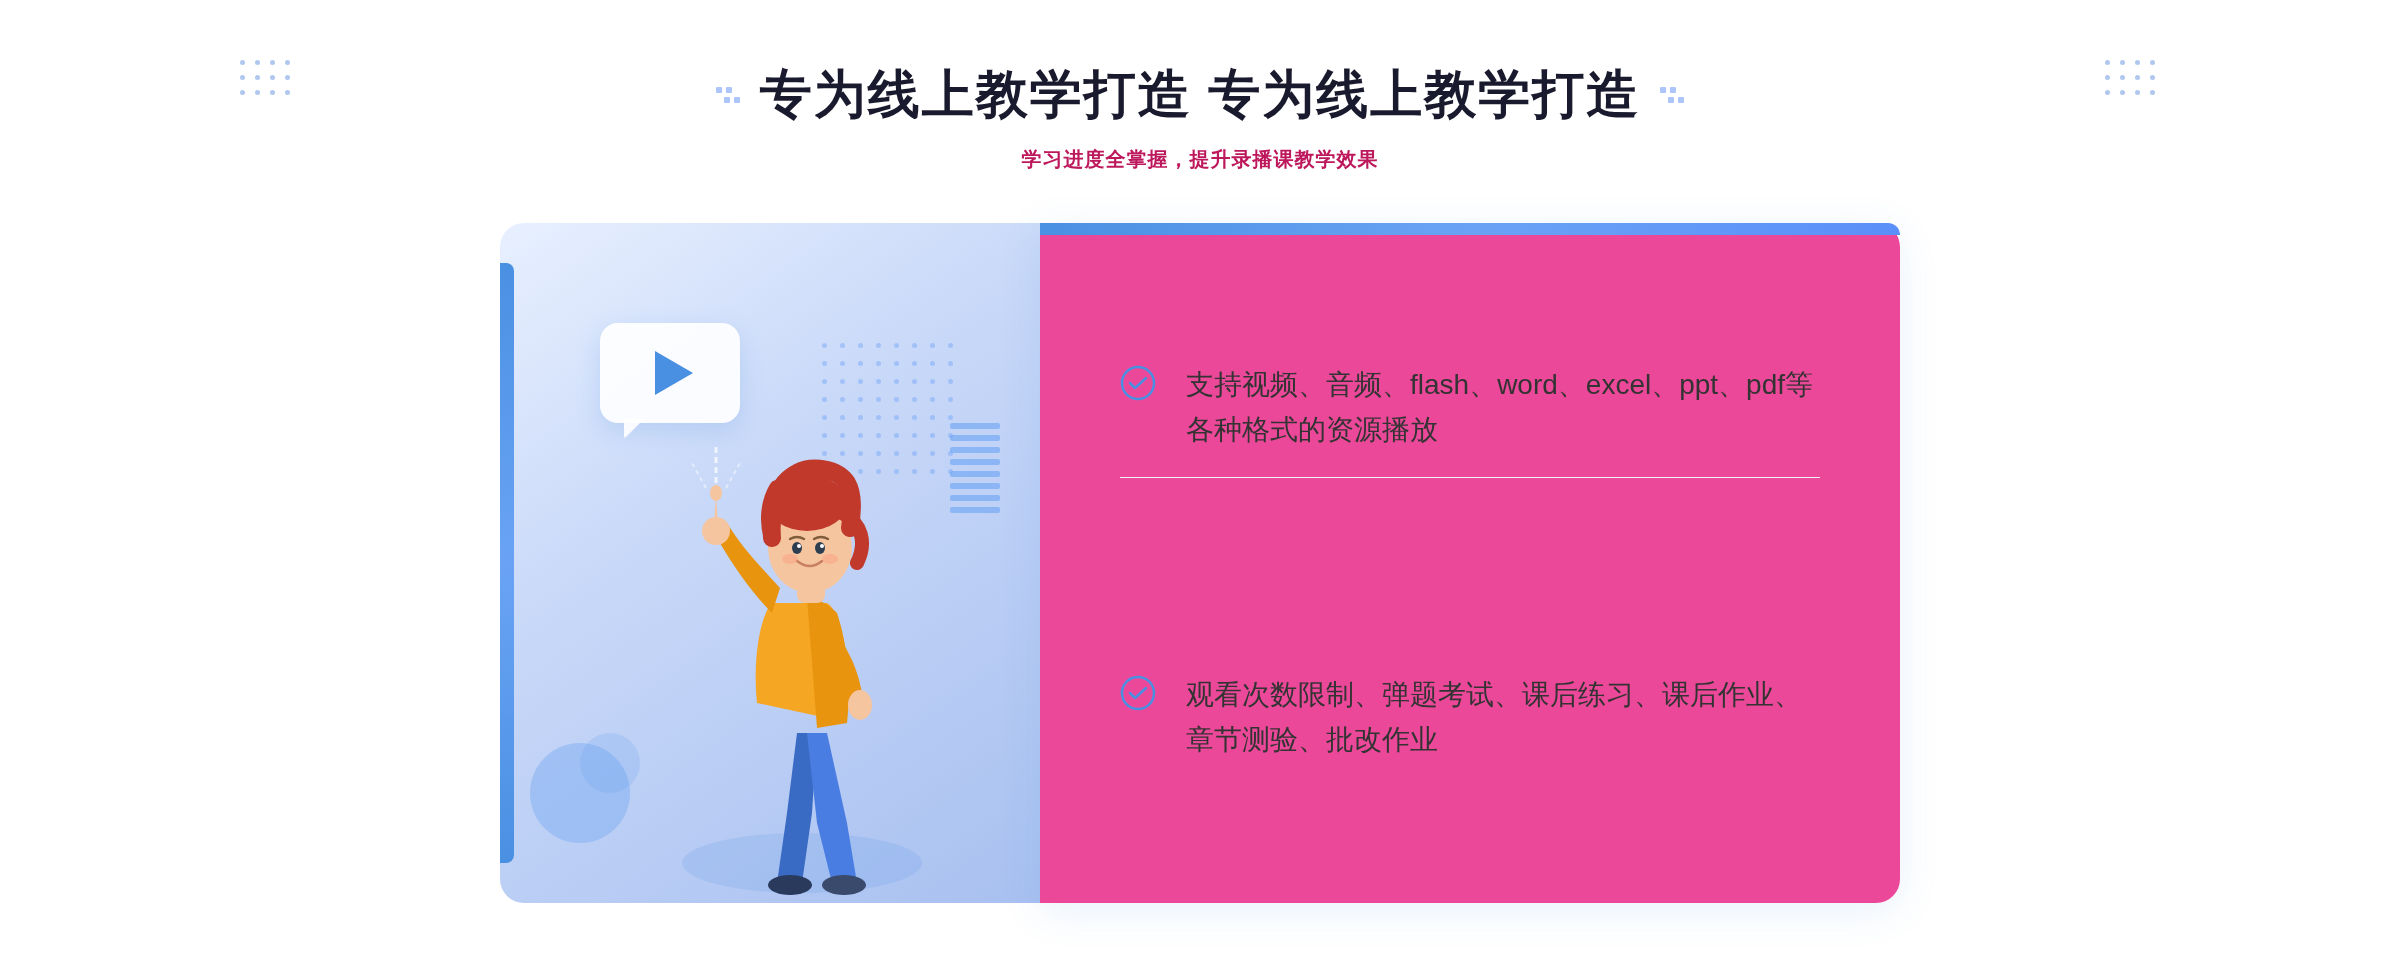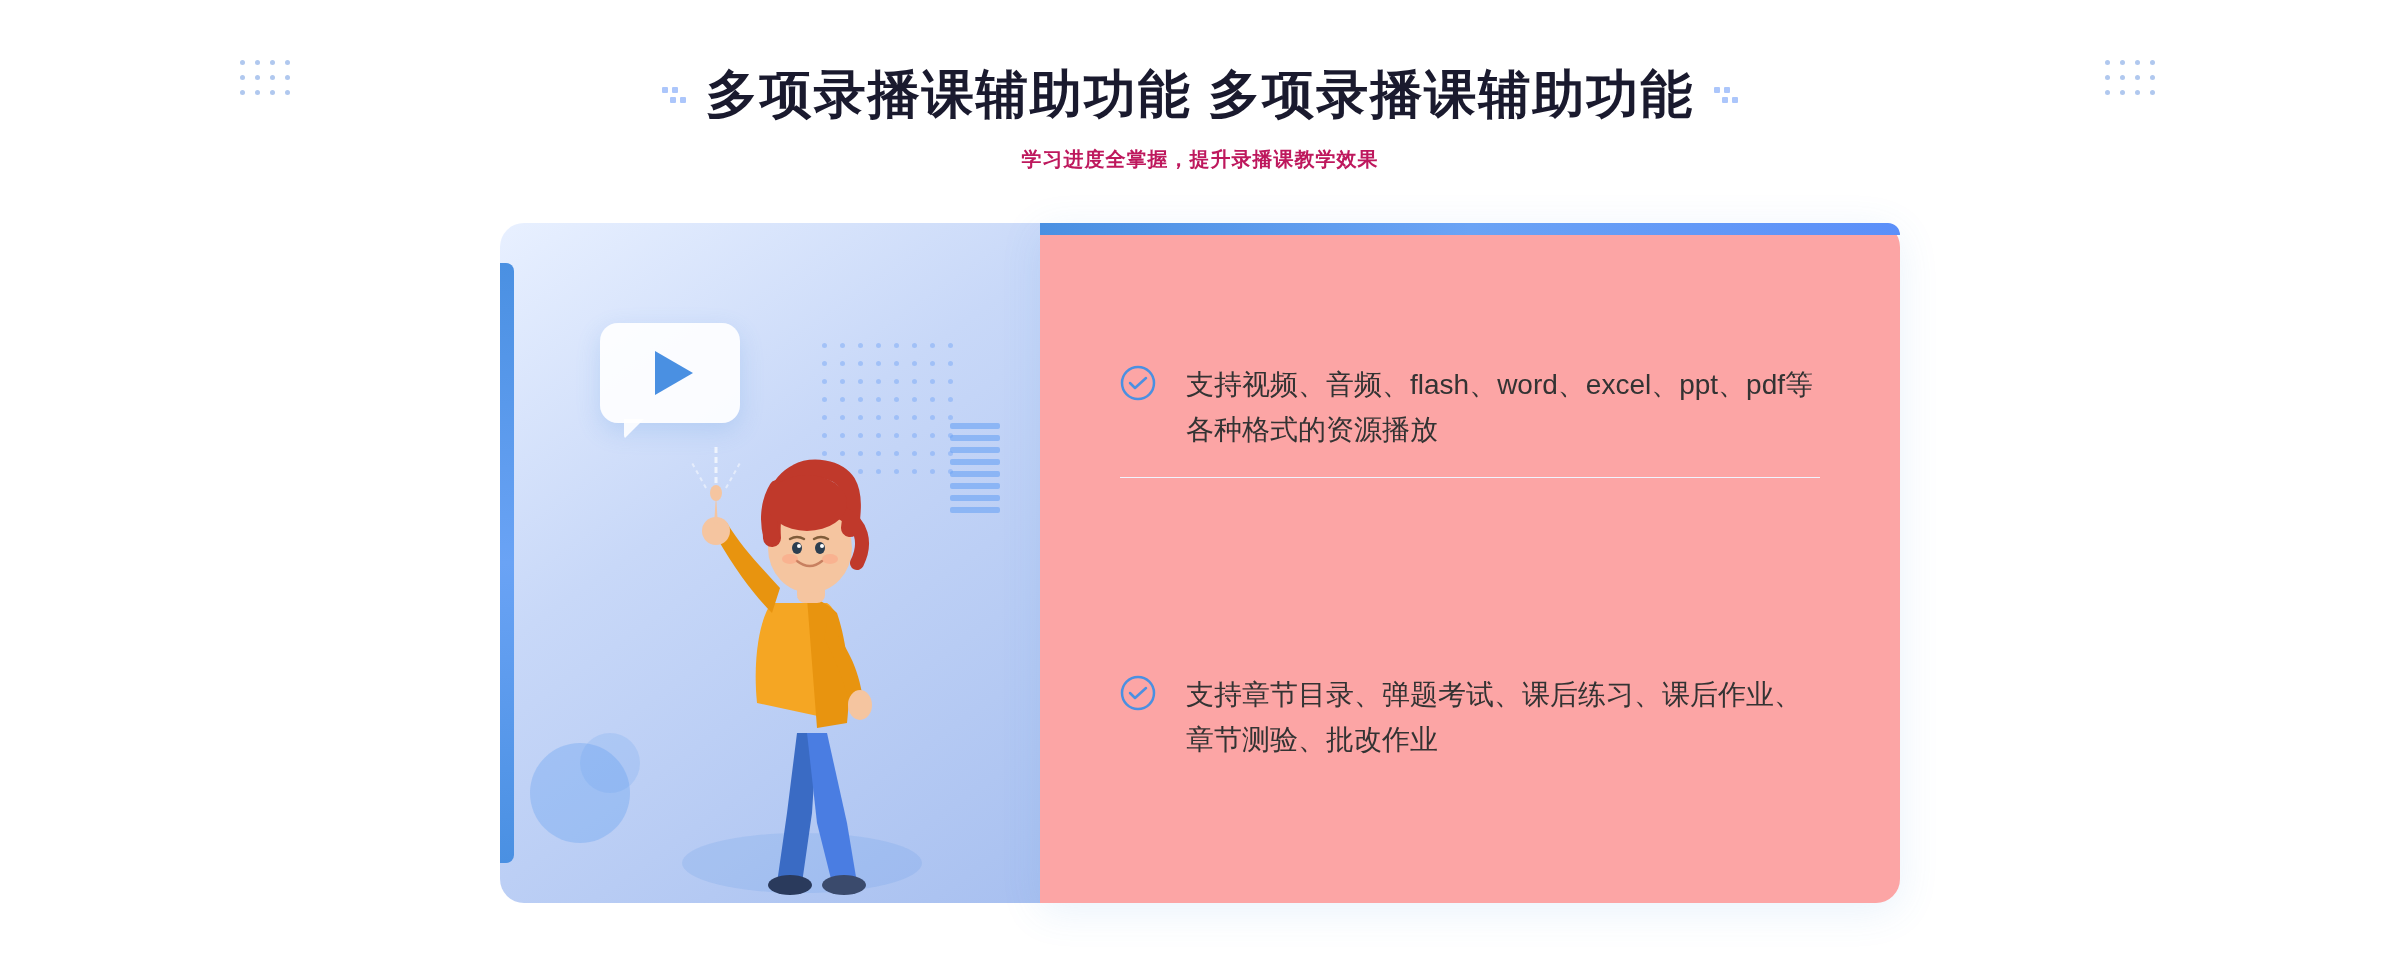--- a/index.html
+++ b/index.html
@@ -219,21 +219,21 @@
     .stripe-deco span {
       display: block;
       height: 7px;
       background: #6aa3f5;
       border-radius: 2px;
     }
 
     
     .features-panel {
       flex: 1;
-      background: #fca5a5;
+      background: #ec4899;
       border-radius: 0 24px 24px 0;
       padding: 30px 80px 30px 80px;
       display: flex;
       flex-direction: column;
       justify-content: space-around;
       box-shadow: 0 8px 40px rgba(74, 144, 226, 0.12);
       position: relative;
     }
 
     
@@ -369,21 +369,21 @@
         <div class="row1">
             <span></span>
             <span></span>
           </div>
         <div class="row2">
             <span></span>
             <span></span>
           </div>
       </div>
 
-      <h1 class="main-title">多项录播课辅助功能 多项录播课辅助功能</h1>
+      <h1 class="main-title">专为线上教学打造 专为线上教学打造</h1>
 
       <div class="title-decoration">
         <div class="row1">
             <span></span>
             <span></span>
           </div>
         <div class="row2">
             <span></span>
             <span></span>
           </div>
@@ -560,21 +560,21 @@
         <span class="feature-text">支持视频、音频、flash、word、excel、ppt、pdf等各种格式的资源播放</span>
       </div>
 
       <div class="feature-item">
         <div class="check-icon">
           <svg viewBox="0 0 36 36" fill="none" xmlns="http://www.w3.org/2000/svg">
             <circle cx="18" cy="18" r="16" stroke="#4a90e2" stroke-width="2.5" fill="none"></circle>
             <path d="M10 18 L15 23 L26 13" stroke="#4a90e2" stroke-width="2.5" stroke-linecap="round" stroke-linejoin="round" fill="none"></path>
           </svg>
         </div>
-        <span class="feature-text">支持章节目录、弹题考试、课后练习、课后作业、章节测验、批改作业</span>
+        <span class="feature-text">观看次数限制、弹题考试、课后练习、课后作业、章节测验、批改作业</span>
       </div>
 
 
 
     </div>
 
   </div>
 
 </div>
 

